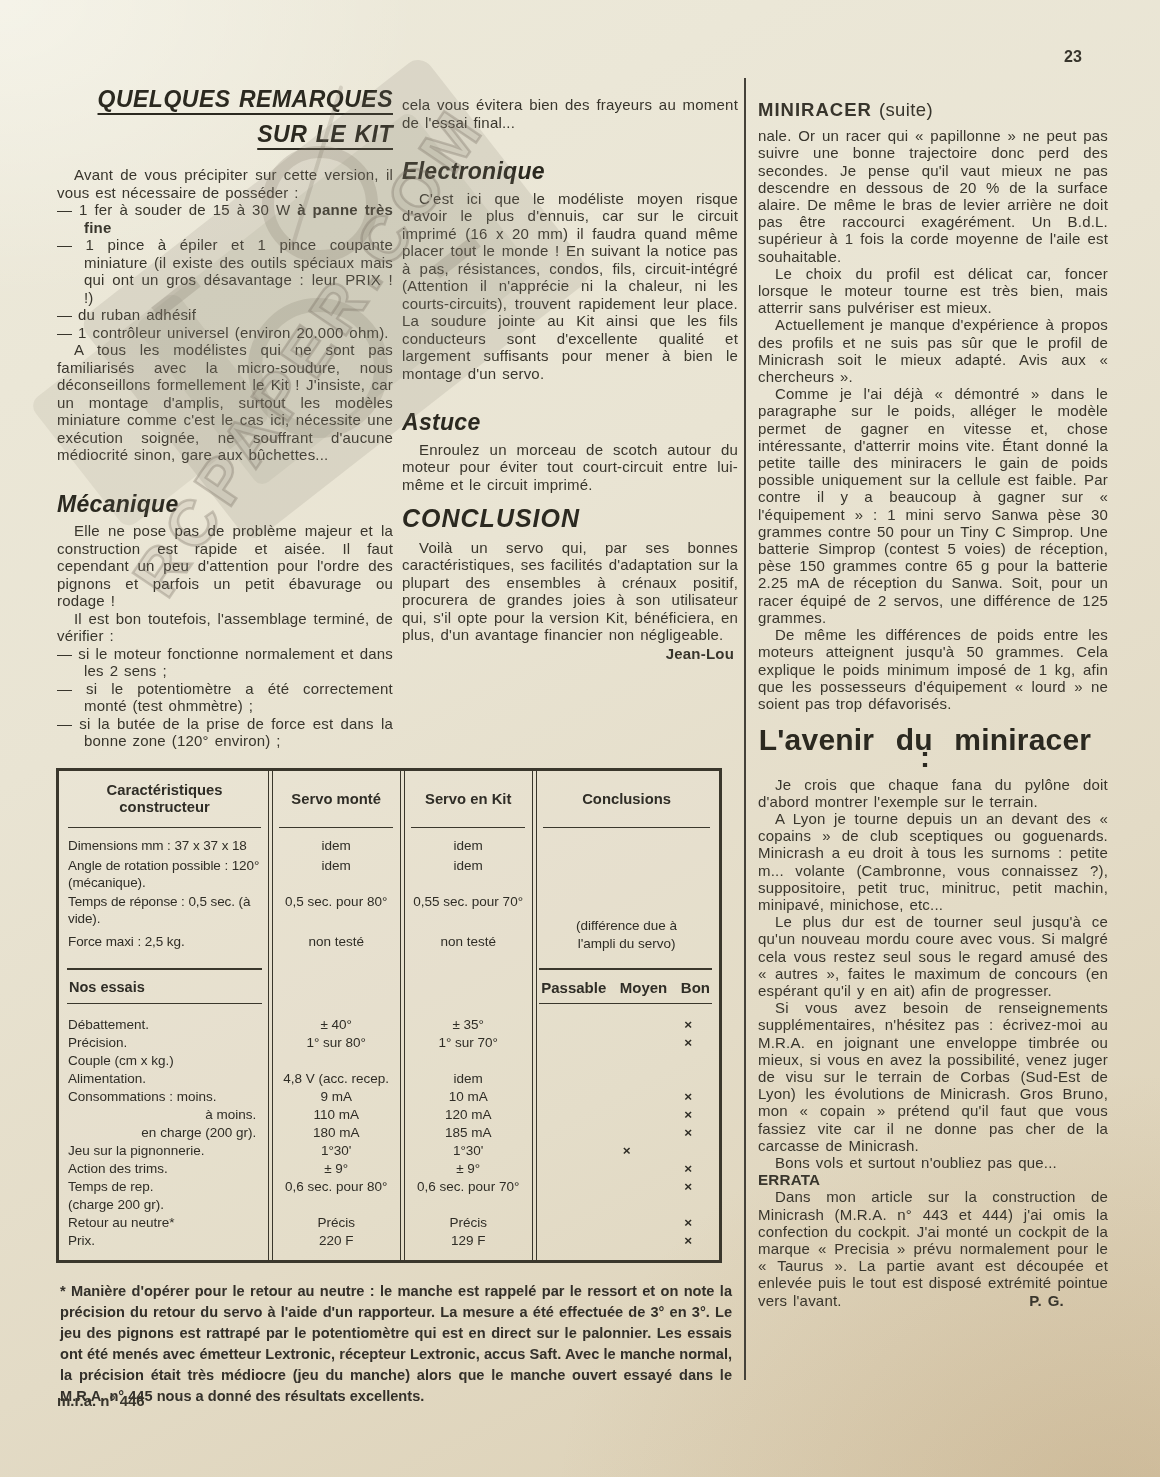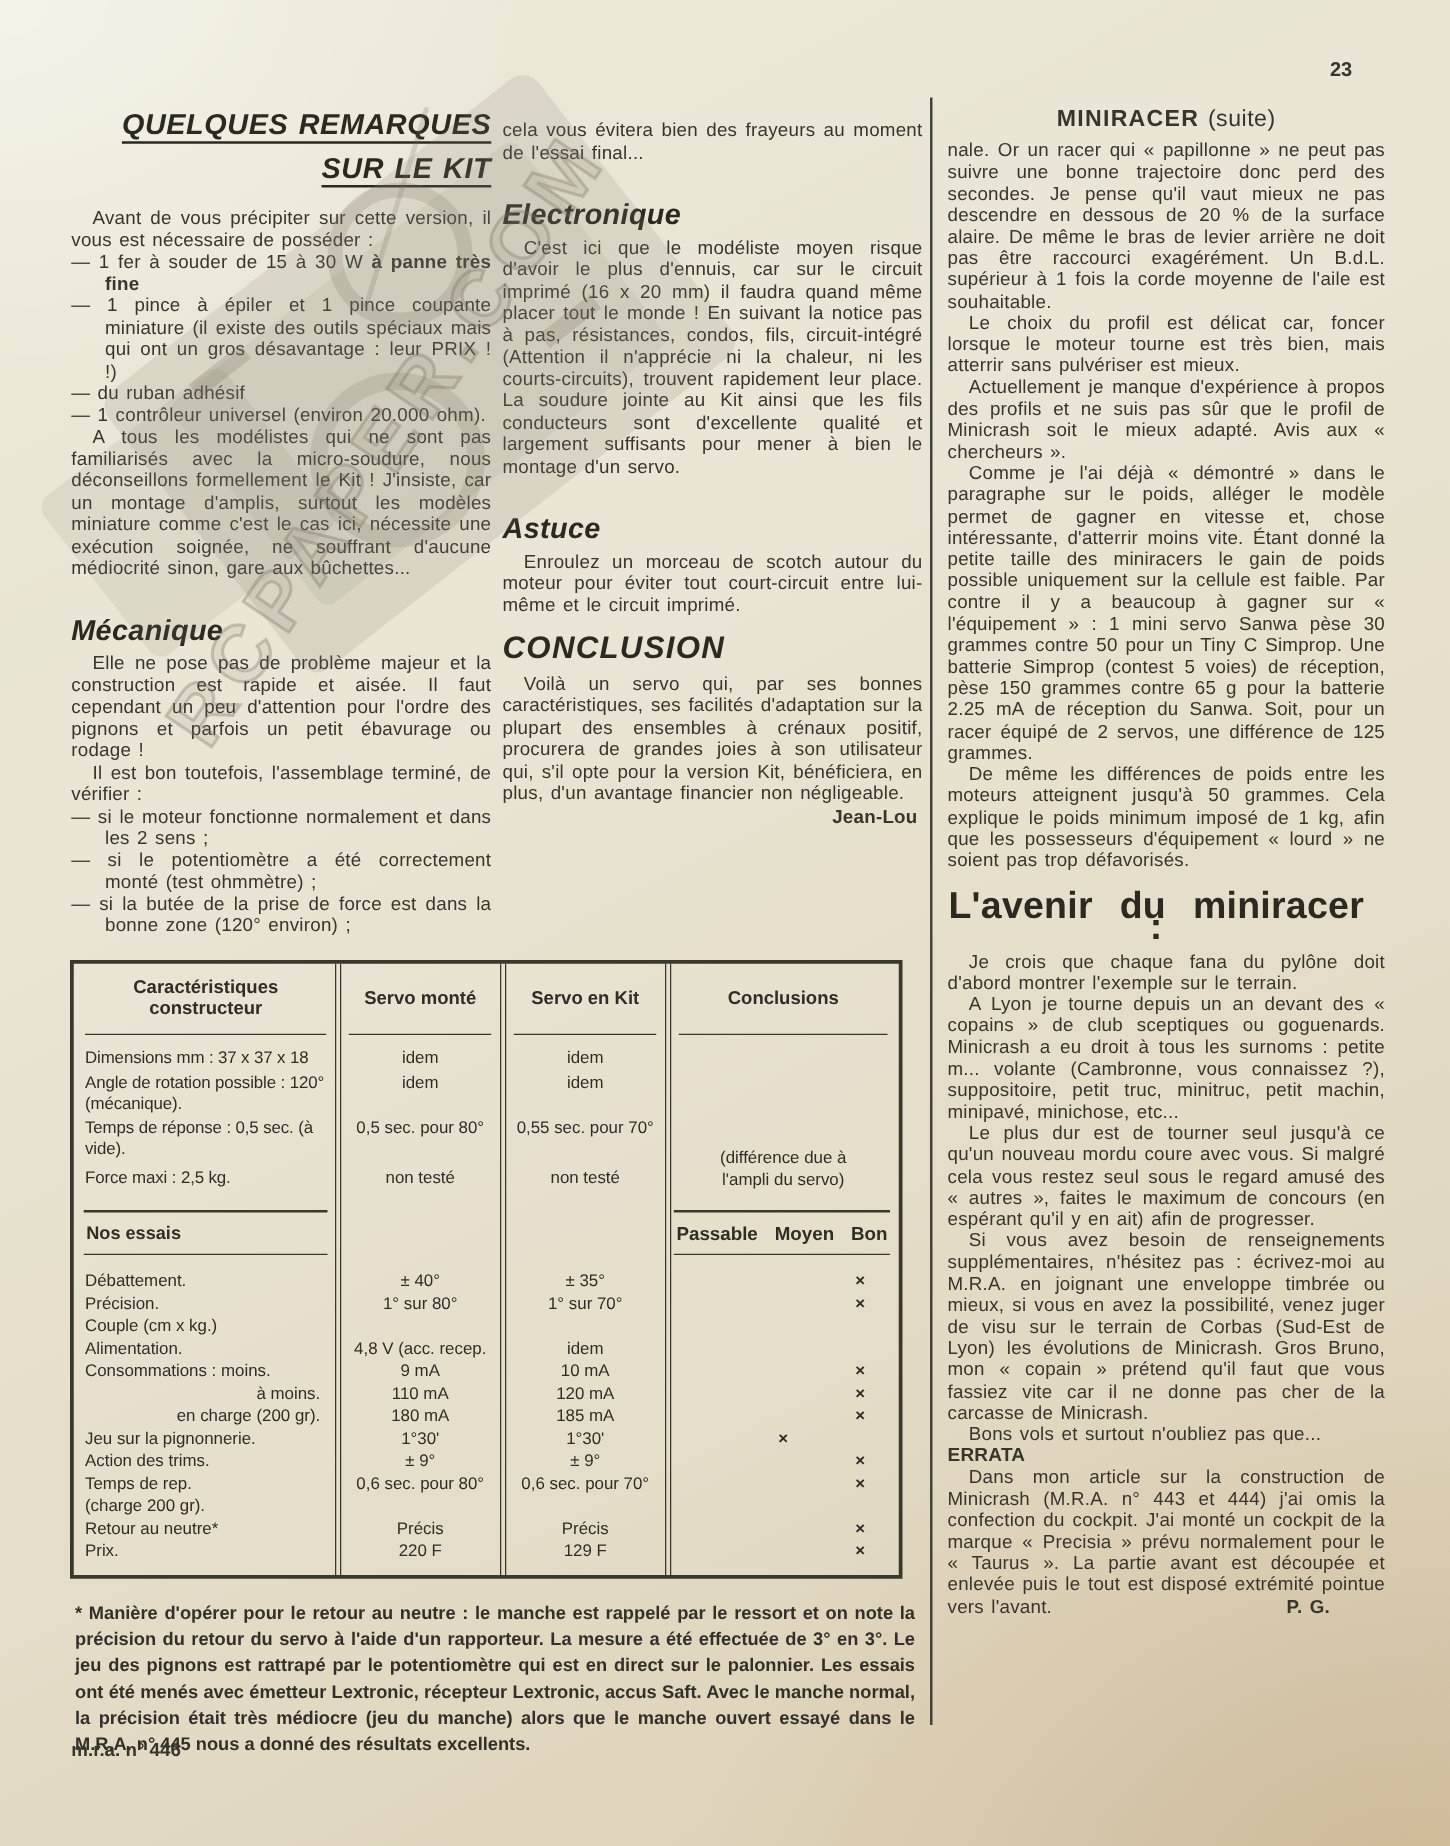--- a/index.html
+++ b/index.html
@@ -46,21 +46,21 @@
   
   .col-title{font-style:italic;font-weight:700;font-size:23px;line-height:35px;text-align:right;
              letter-spacing:0.5px;color:var(--head);text-decoration:underline;
              text-decoration-thickness:2px;text-underline-offset:6px;margin:0 0 14px 0;}
   .h2{font-style:italic;font-weight:700;font-size:23px;color:var(--head);text-align:left;
       margin:32px 0 9px 0;letter-spacing:0.3px;}
   .hcaps{font-style:italic;font-weight:700;font-size:25px;color:var(--head);text-align:left;
          margin:17px 0 11px 0;letter-spacing:1px;}
   .hserif{font-family:Liberation Sans, sans-serif;font-weight:700;font-size:30px;
           color:var(--head);text-align:center;word-spacing:13px;margin:19px 16px 10px 0;}
-  .hcenter{text-align:center;font-size:18.5px;margin:0 0 9px 0;letter-spacing:0.4px;}
+  .hcenter{font-size:18.5px;margin:15px 0 9px 0;letter-spacing:0.4px;}
   .hcenter .b{font-weight:700;letter-spacing:1px;}
   p.para{margin:0;text-indent:17px;}
   p.para.ni{text-indent:0;}
   .li{padding-left:27px;text-indent:-27px;margin:0;}
   .b{font-weight:700;}
   .pbold{font-weight:700;font-size:15.2px;margin:0;text-align:left;}
   .sign{text-align:right;font-weight:700;padding-right:4px;margin-top:1px;}
   .signline{text-align:right;font-weight:700;margin-top:-17px;padding-right:44px;}
   
   #rc-table{position:absolute;left:56px;top:768px;width:660px;z-index:2;border:3px solid var(--line);

